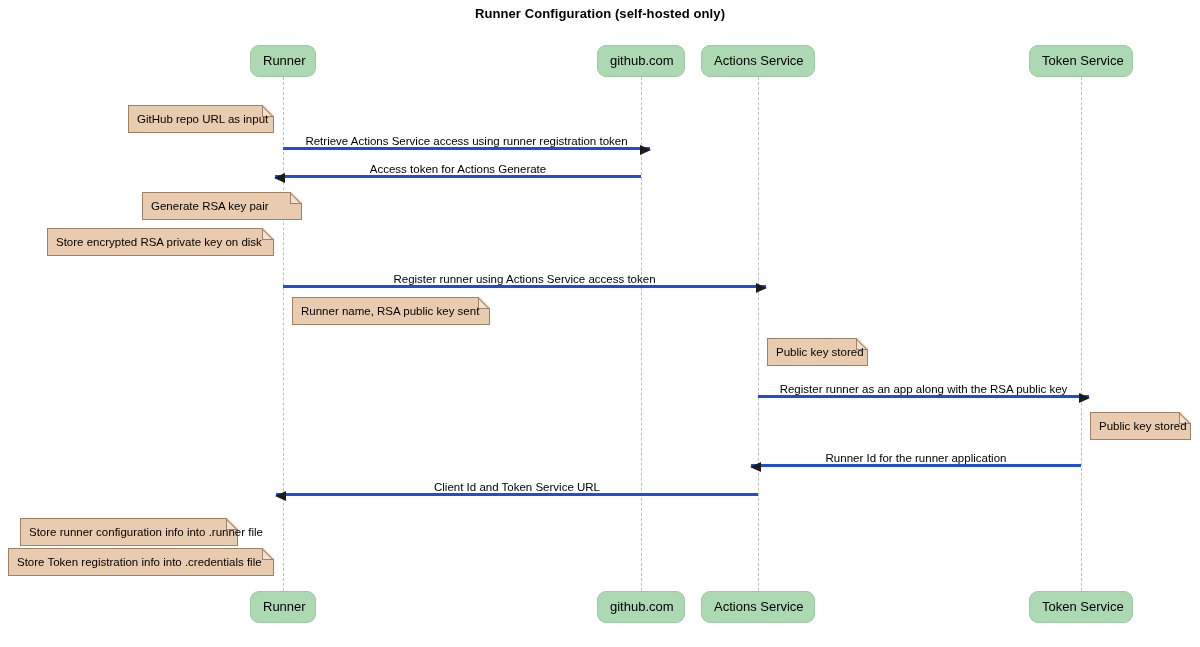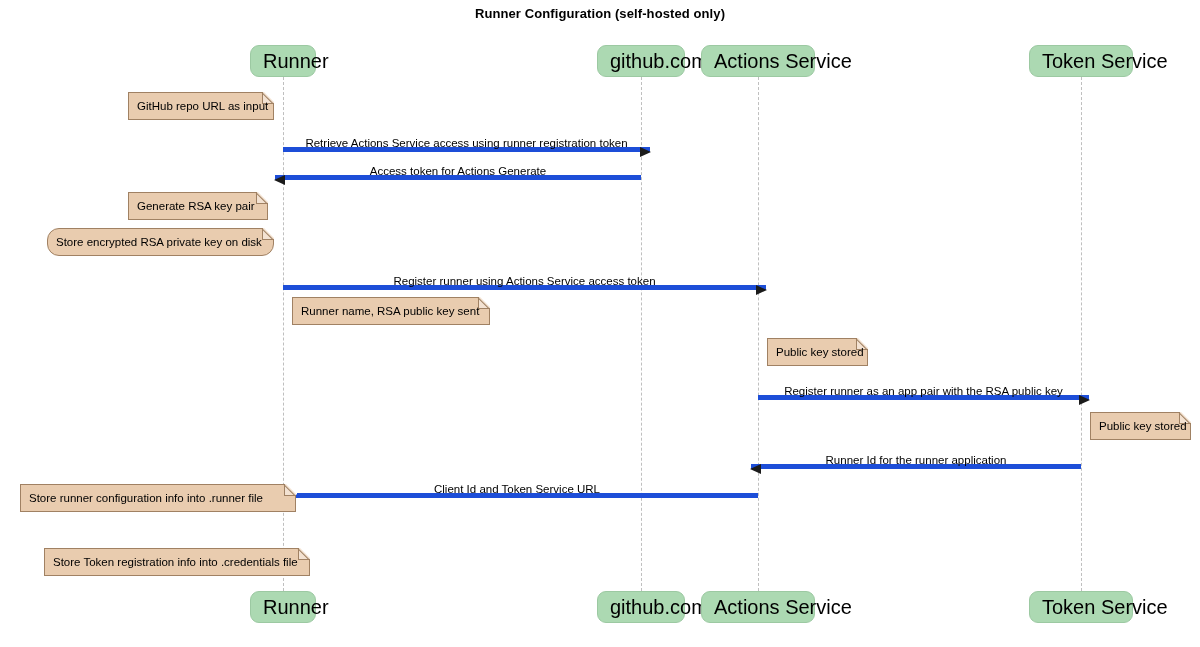--- a/index.html
+++ b/index.html
@@ -40,21 +40,21 @@
   
   .participant {
     position: absolute;
     box-sizing: border-box;
     height: 32px;
     line-height: 30px;
     background: #ACD9B2;
     border: 1px solid #9cc9a2;
     border-radius: 9px;
     text-align: center;
-    font-size: 20px;
+    font-size: 13px;
     color: #000000;
     white-space: nowrap;
     padding: 0 12px;
   }
   
   .note {
     position: absolute;
     box-sizing: border-box;
     background: #E9CCAF;
     border: 1px solid #a08163;
@@ -93,21 +93,21 @@
     height: 1px;
     background: #a08163;
     transform-origin: 0 0;
     transform: rotate(45deg);
   }
   .note-text { position: relative; z-index: 2; }
   
   .msg {
     position: absolute;
     height: 0;
-    border-top: 5px solid #1d4ed8;
+    border-top: 3px solid #1d4ed8;
     text-decoration: underline;
   }
   .arrowhead {
     position: absolute;
     top: -5px;
     width: 0;
     height: 0;
   }
   .arrowhead.right {
     right: -1px;
@@ -153,40 +153,40 @@
       <div class="msg" style="left: 275px; top: 175px; width: 366px;">
         <span class="arrowhead left"></span>
         <span class="msg-label">Access token for Actions Generate</span>
       </div>
       <div class="msg" style="left: 283px; top: 285px; width: 483px;">
         <span class="arrowhead right"></span>
         <span class="msg-label">Register runner using Actions Service access token</span>
       </div>
       <div class="msg" style="left: 758px; top: 395px; width: 331px;">
         <span class="arrowhead right"></span>
-        <span class="msg-label">Register runner as an app pair with the RSA public key</span>
+        <span class="msg-label">Register runner as an app along with the RSA public key</span>
       </div>
       <div class="msg" style="left: 751px; top: 464px; width: 330px;">
         <span class="arrowhead left"></span>
         <span class="msg-label">Runner Id for the runner application</span>
       </div>
       <div class="msg" style="left: 276px; top: 493px; width: 482px;">
         <span class="arrowhead left"></span>
         <span class="msg-label">Client Id and Token Service URL</span>
       </div>
     </div>
   <div id="notes-layer">
-      <div class="note" style="left: 128px; top: 92px; width: 146px;"><span class="dogear"></span><span class="note-text">GitHub repo URL as input</span></div>
-      <div class="note" style="left: 128px; top: 192px; width: 140px;"><span class="dogear"></span><span class="note-text">Generate RSA key pair</span></div>
-      <div class="note" style="left: 47px; top: 228px; width: 227px; border-radius: 12px;"><span class="dogear"></span><span class="note-text">Store encrypted RSA private key on disk</span></div>
+      <div class="note" style="left: 128px; top: 105px; width: 146px;"><span class="dogear"></span><span class="note-text">GitHub repo URL as input</span></div>
+      <div class="note" style="left: 142px; top: 192px; width: 160px;"><span class="dogear"></span><span class="note-text">Generate RSA key pair</span></div>
+      <div class="note" style="left: 47px; top: 228px; width: 227px;"><span class="dogear"></span><span class="note-text">Store encrypted RSA private key on disk</span></div>
       <div class="note" style="left: 292px; top: 297px; width: 198px;"><span class="dogear"></span><span class="note-text">Runner name, RSA public key sent</span></div>
       <div class="note" style="left: 767px; top: 338px; width: 101px;"><span class="dogear"></span><span class="note-text">Public key stored</span></div>
       <div class="note" style="left: 1090px; top: 412px; width: 101px;"><span class="dogear"></span><span class="note-text">Public key stored</span></div>
-      <div class="note" style="left: 20px; top: 484px; width: 276px;"><span class="dogear"></span><span class="note-text">Store runner configuration info into .runner file</span></div>
-      <div class="note" style="left: 8px; top: 548px; width: 266px; margin-left: 36px;"><span class="dogear"></span><span class="note-text">Store Token registration info into .credentials file</span></div>
+      <div class="note" style="left: 20px; top: 518px; width: 218px;"><span class="dogear"></span><span class="note-text">Store runner configuration info into .runner file</span></div>
+      <div class="note" style="left: 8px; top: 548px; width: 266px;"><span class="dogear"></span><span class="note-text">Store Token registration info into .credentials file</span></div>
     </div>
   <div id="participants-layer">
       <div class="participant" style="width: 66px; left: 250px; top: 45px;">Runner</div>
       <div class="participant" style="width: 66px; left: 250px; top: 591px;">Runner</div>
       <div class="participant" style="width: 88px; left: 597px; top: 45px;">github.com</div>
       <div class="participant" style="width: 88px; left: 597px; top: 591px;">github.com</div>
       <div class="participant" style="width: 114px; left: 701px; top: 45px;">Actions Service</div>
       <div class="participant" style="width: 114px; left: 701px; top: 591px;">Actions Service</div>
       <div class="participant" style="width: 104px; left: 1029px; top: 45px;">Token Service</div>
       <div class="participant" style="width: 104px; left: 1029px; top: 591px;">Token Service</div>

